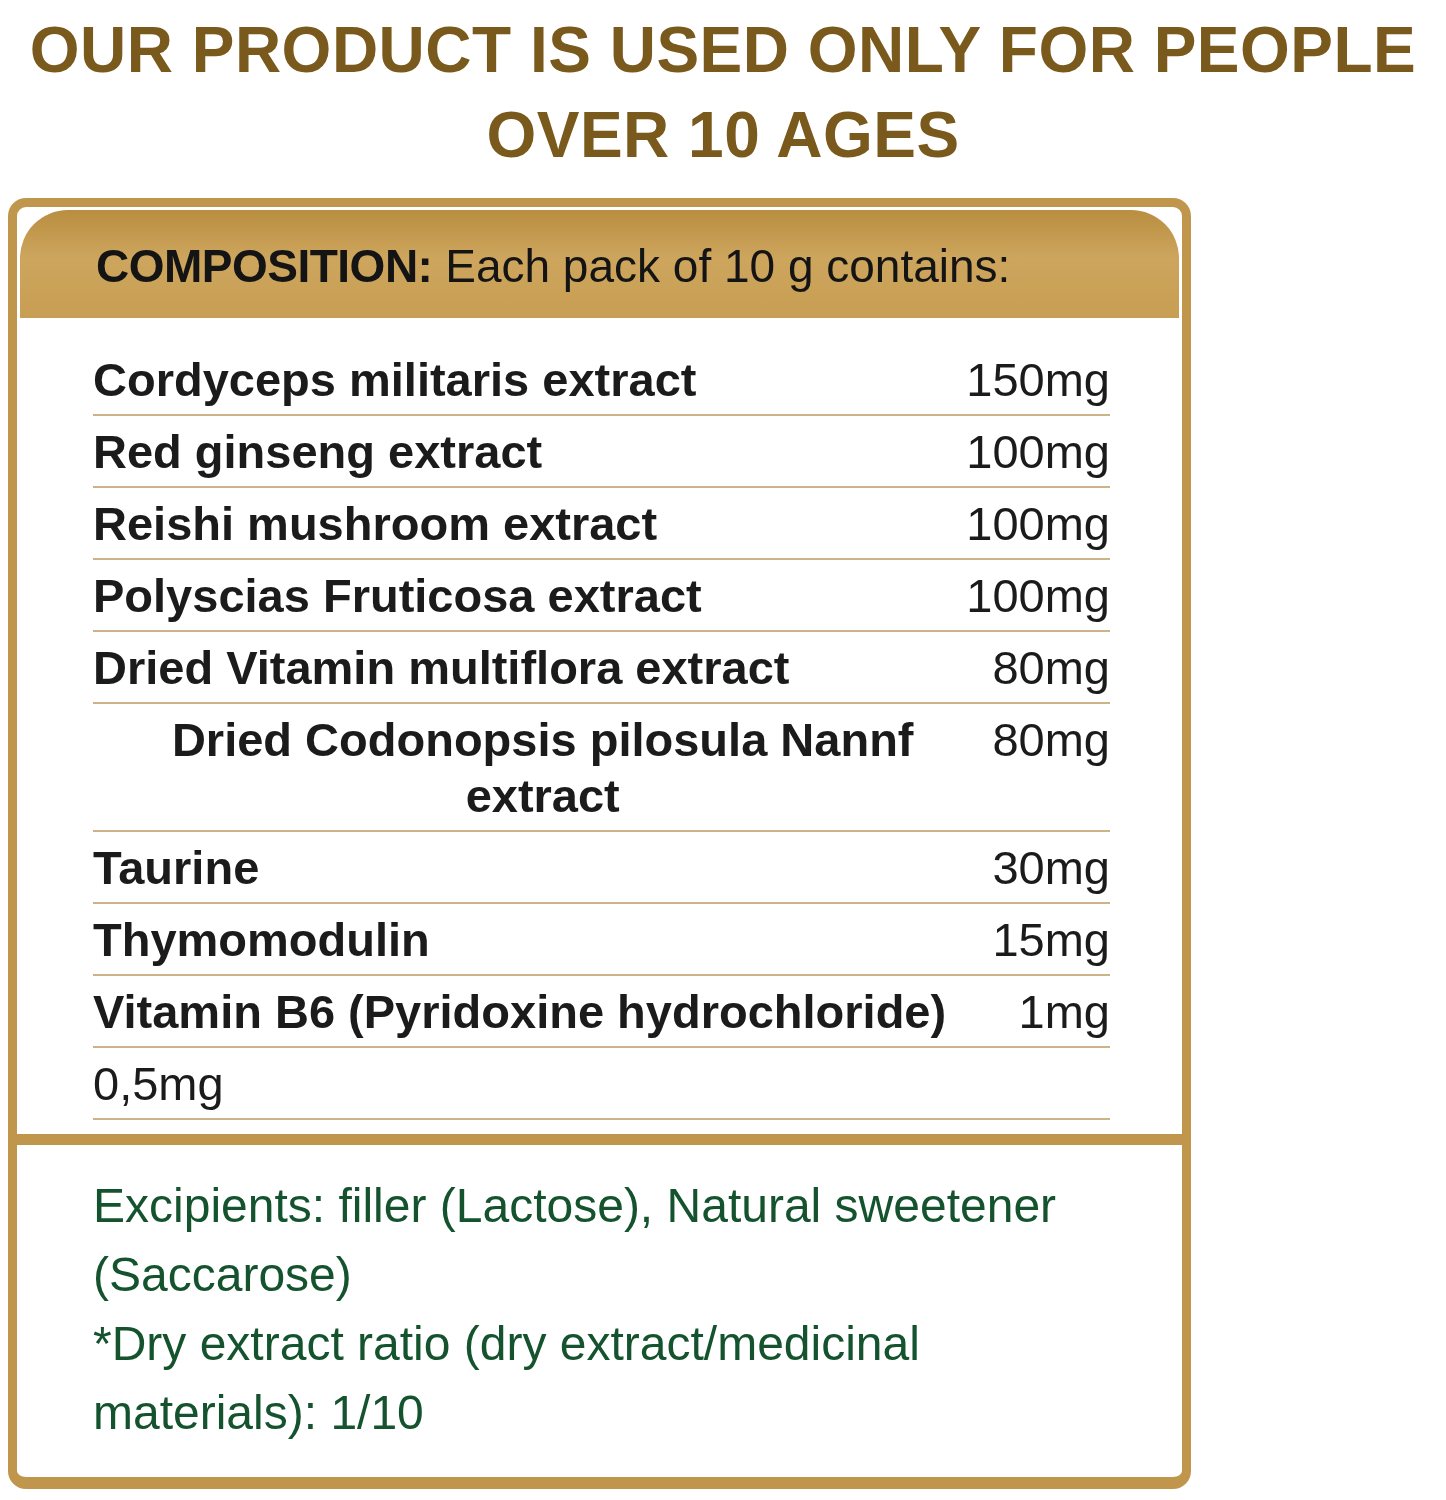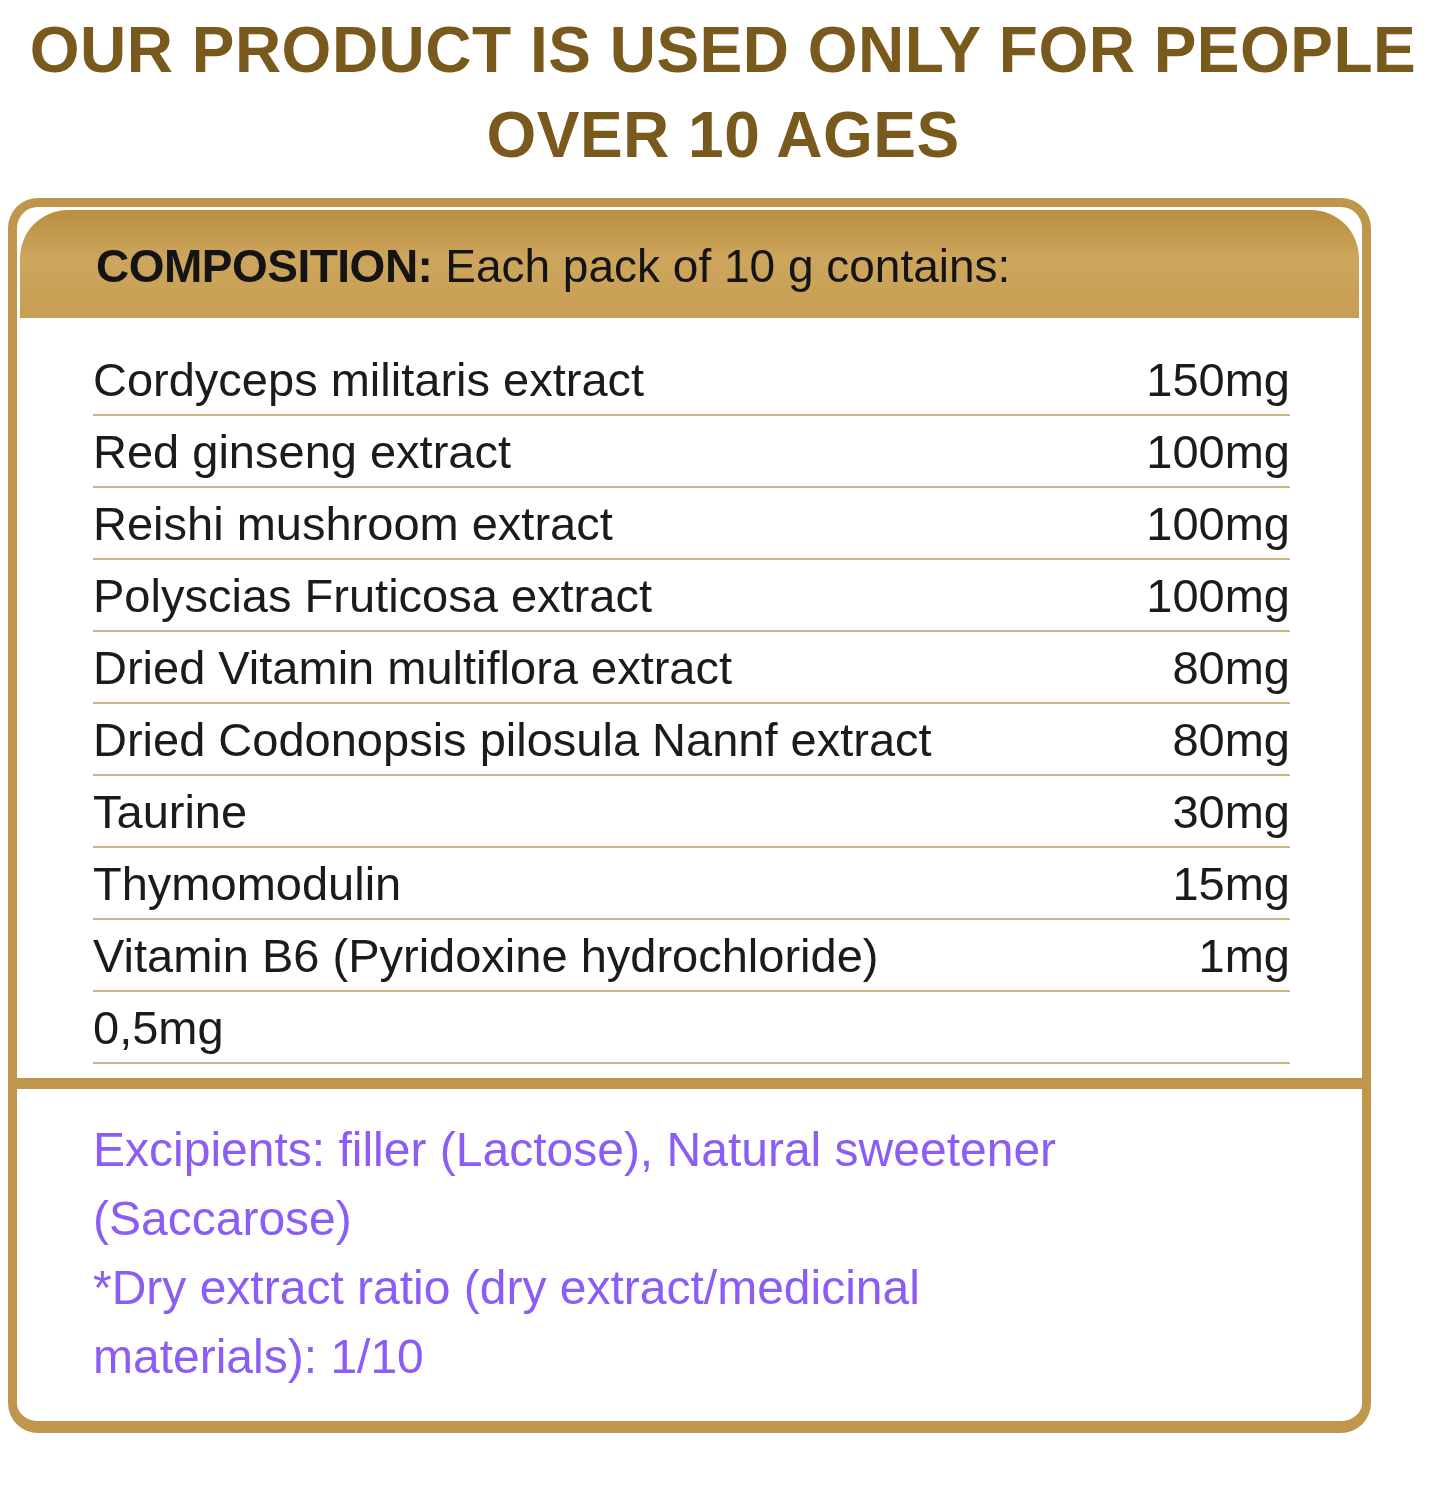--- a/index.html
+++ b/index.html
@@ -20,24 +20,24 @@
     font-weight: 800;
     font-size: 64px;
     line-height: 85px;
     letter-spacing: 0.5px;
   }
 
   
   .comp-box {
     box-sizing: border-box;
     margin: 20px 8px 0 8px;
-    width: 1363px;
+    width: 1183px;
     border: 9px solid #c0964c;
     border-bottom-width: 12px;
-    border-radius: 30px;
+    border-radius: 18px;
     background: #ffffff;
     overflow: hidden;
   }
 
   .comp-header {
     margin: 3px 3px 0 3px;
     background: linear-gradient(180deg, #b98e41 0%, #cda55d 45%, #c79e52 100%);
     border-radius: 48px 48px 0 0;
     padding: 30px 20px 26px 76px;
     font-size: 46px;
@@ -57,33 +57,33 @@
     display: flex;
     justify-content: space-between;
     align-items: baseline;
     border-bottom: 2px solid #ccb486;
     padding: 8px 0 6px 0;
     font-size: 47px;
     line-height: 56px;
     color: #1b1b1b;
     font-weight: 400;
   }
-  .ingredient-name { text-align: left; }
+  .ingredient-name { text-align: center; font-weight: bold; }
   .ingredient-amount { }
 
   .divider {
     height: 11px;
     background: #c0964c;
   }
 
   .excipients {
     padding: 26px 60px 30px 76px;
     font-size: 48px;
     line-height: 69px;
-    color: #8b5cf6;
+    color: #14532d;
     font-weight: 400;
   }
 </style>
 </head>
 <body>
 
 <div class="page-title">
   <div>OUR PRODUCT IS USED ONLY FOR PEOPLE</div>
   <div>OVER 10 AGES</div>
 </div>

